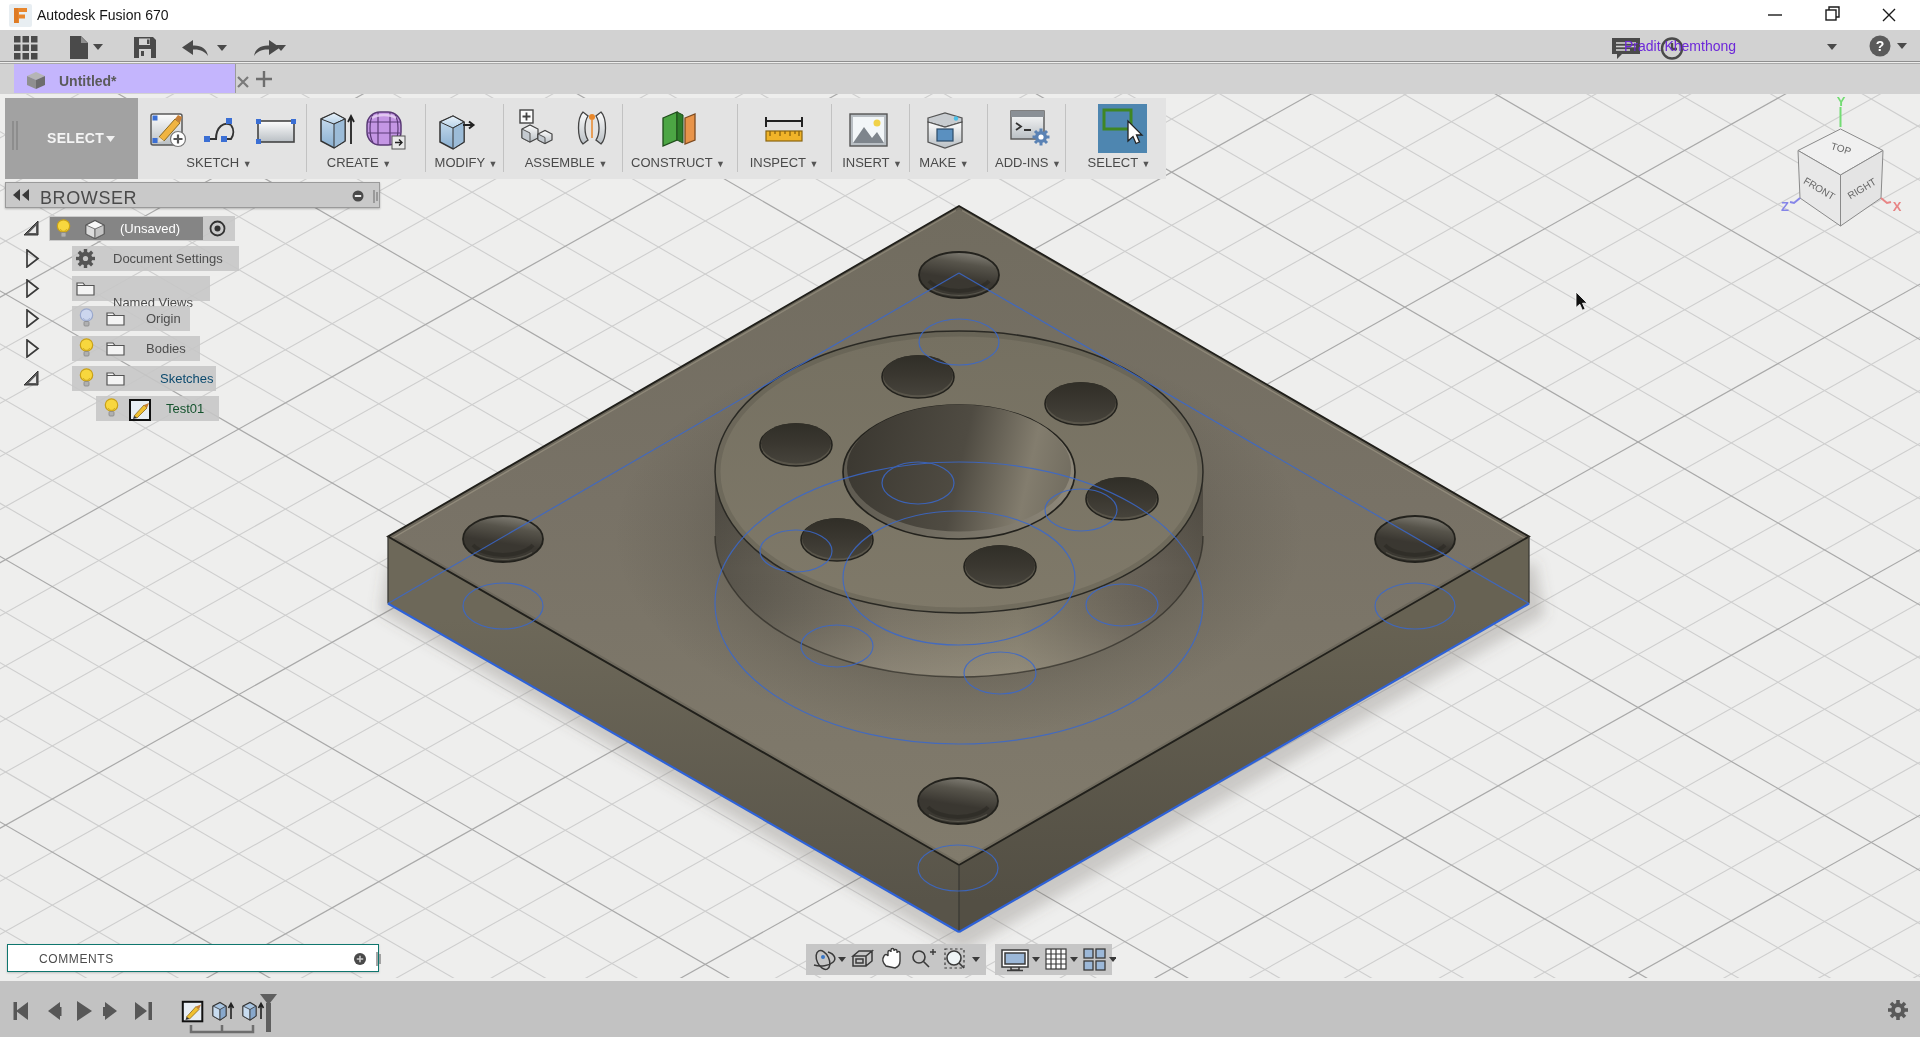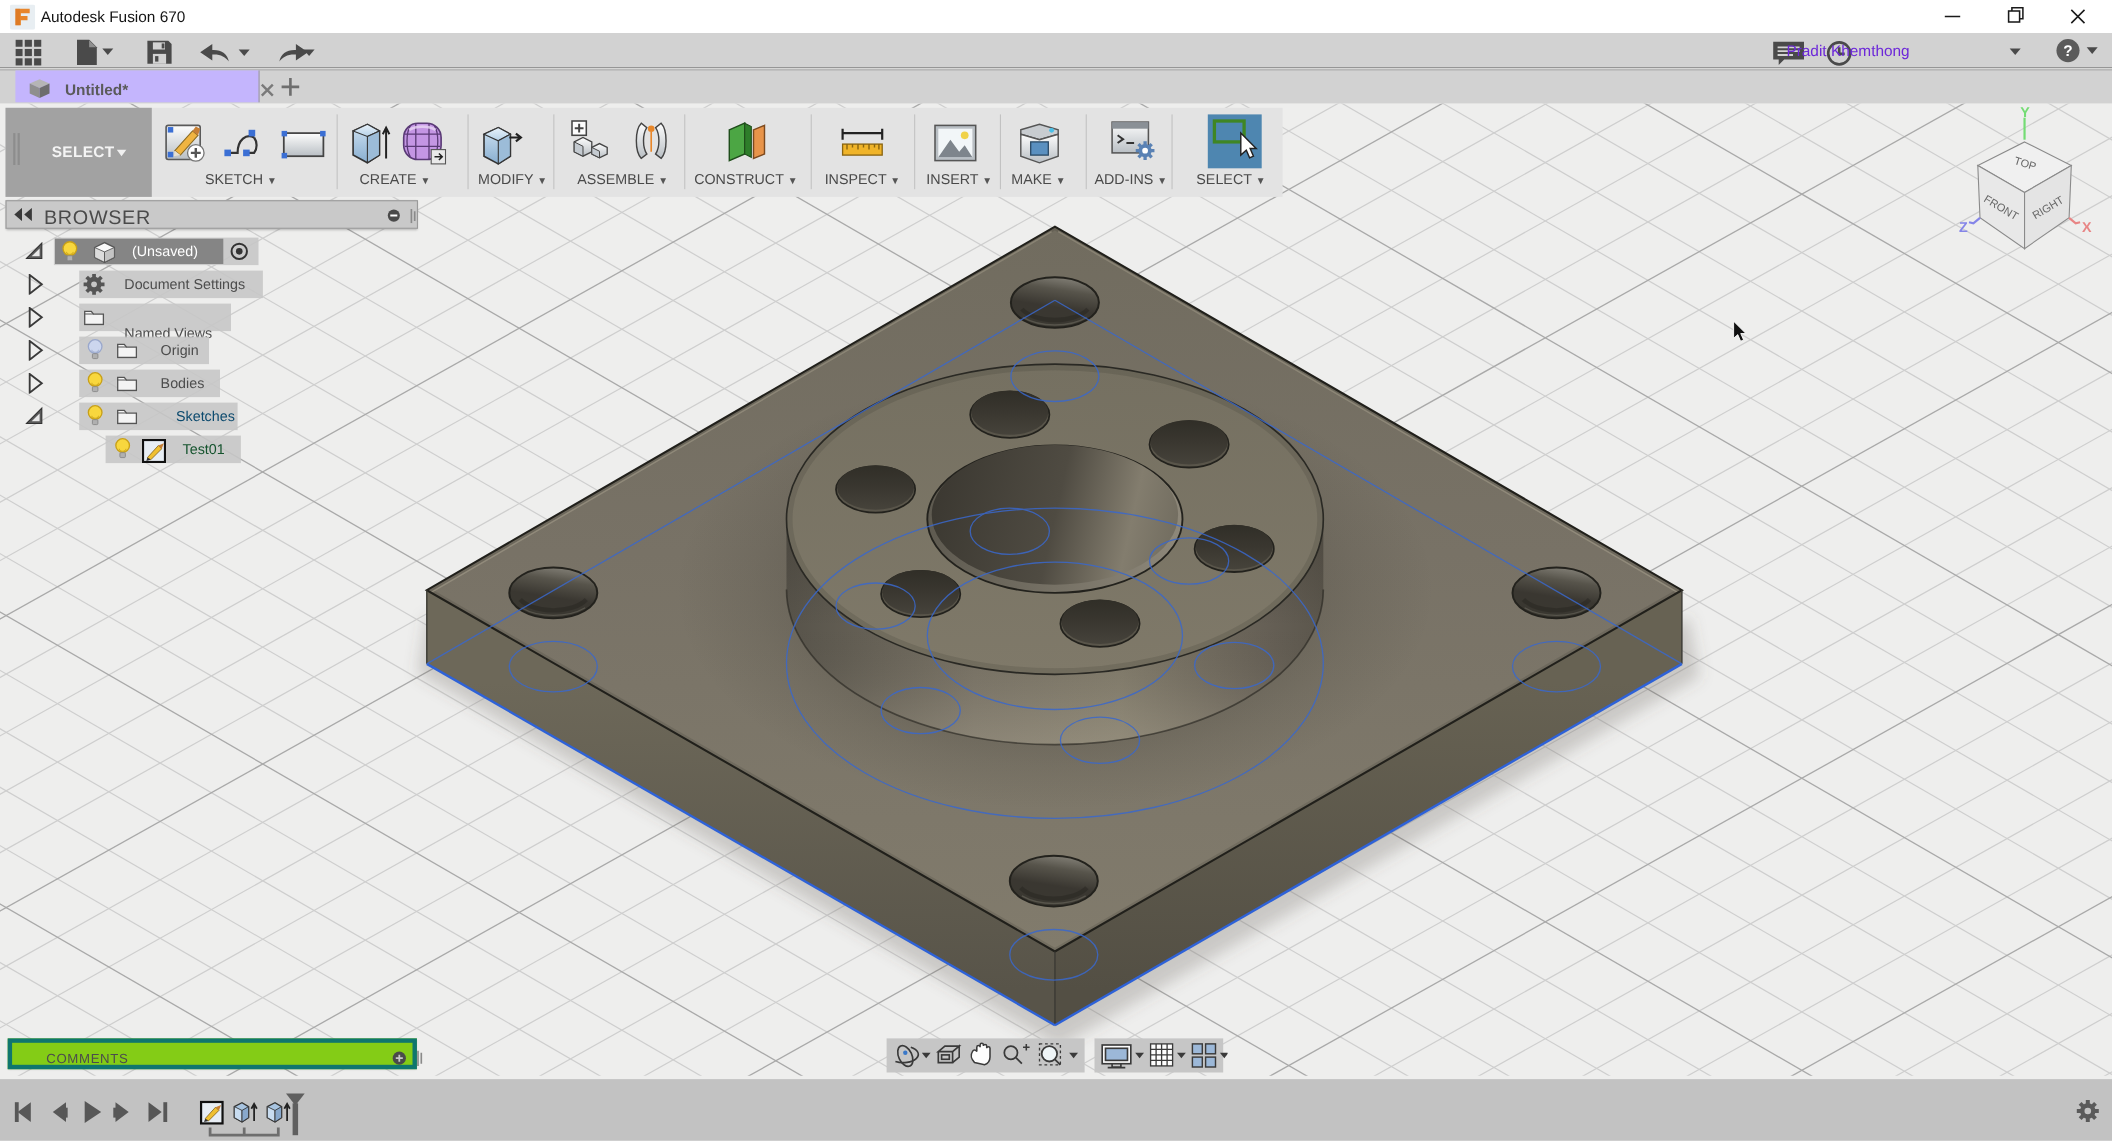--- a/index.html
+++ b/index.html
@@ -613,21 +613,21 @@
     <path d="M4.5 10 C4.5 13 10.5 13 10.5 10" fill="#f8d73e" stroke="#c8a018" stroke-width="0.8"></path>
     <rect x="5" y="13.5" width="5" height="4.5" rx="1" fill="#b0b0b0" stroke="#888" stroke-width="0.8"></rect>
   </svg>
 <svg class="abs" style="left:129px;top:399px" width="22" height="22">
 <rect x="1" y="1" width="20" height="20" fill="#e8eef4" stroke="#111" stroke-width="2"></rect>
 <path d="M5 17 L15 6 L18 9 L8 19 Z" fill="#f0c030" stroke="#8a6a20" stroke-width="0.8"></path>
 <path d="M15 6 L18 9 L20 4 Z" fill="#c77f35"></path>
 <path d="M5 17 L8 19 L4 20 Z" fill="#333"></path>
   </svg>
 <div class="abs" style="left:166px;top:401px;font-size:13px;color:#14532d">Test01</div>
-<div class="abs" style="left:7px;top:944px;width:372px;height:28px;background:#84cc16;border:4px solid #0f766e;box-shadow:0 1px 2px rgba(0,0,0,0.2)">
+<div class="abs" style="left:7px;top:944px;width:372px;height:28px;background:#ffffff;border:1px solid #0f766e;box-shadow:0 1px 2px rgba(0,0,0,0.2)">
 <div class="abs" style="left:31px;top:7px;font-size:12px;color:#4c4c4c;letter-spacing:0.6px">COMMENTS</div>
 <svg class="abs" style="left:345px;top:7px" width="32" height="14">
       <circle cx="7" cy="7" r="6" fill="#4a4a4a"></circle>
       <path d="M7 3.8 L7 10.2 M3.8 7 L10.2 7" stroke="#c9c9c9" stroke-width="1.6"></path>
       <line x1="24" y1="0" x2="24" y2="14" stroke="#8a8a8a" stroke-width="1.5"></line>
       <line x1="27" y1="2" x2="27" y2="12" stroke="#8a8a8a" stroke-width="1.5"></line>
     </svg>
 </div>
 <div class="abs" style="left:806px;top:944px;width:180px;height:31px;background:#c6c6c6"></div>
 <div class="abs" style="left:995px;top:944px;width:117px;height:31px;background:#c6c6c6"></div>

